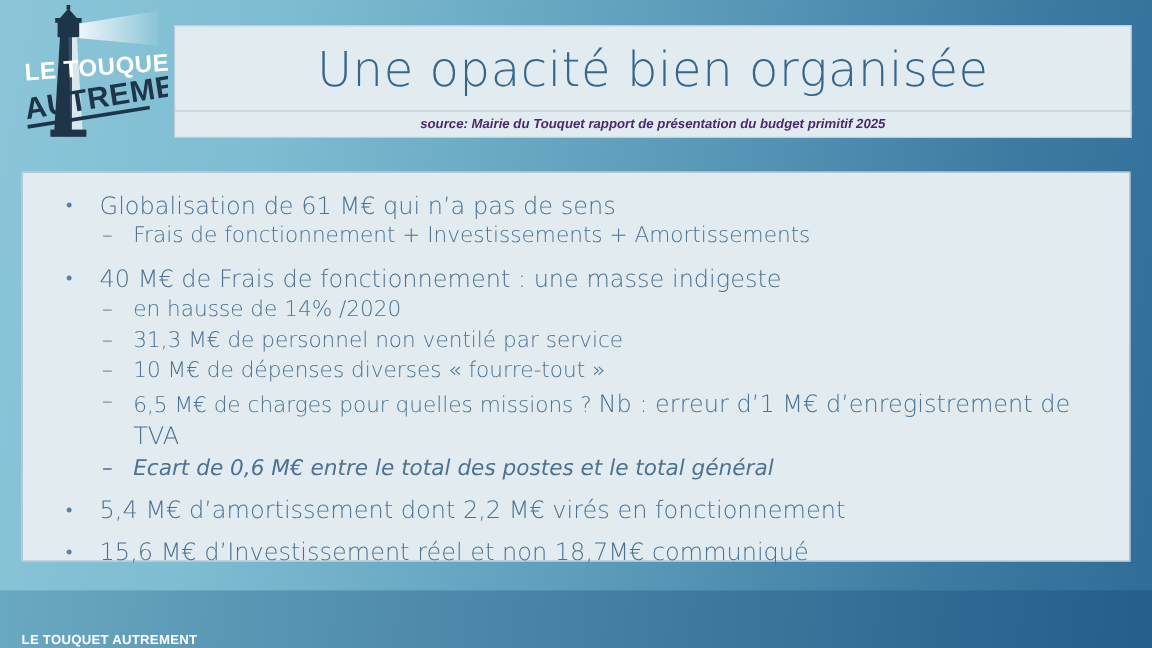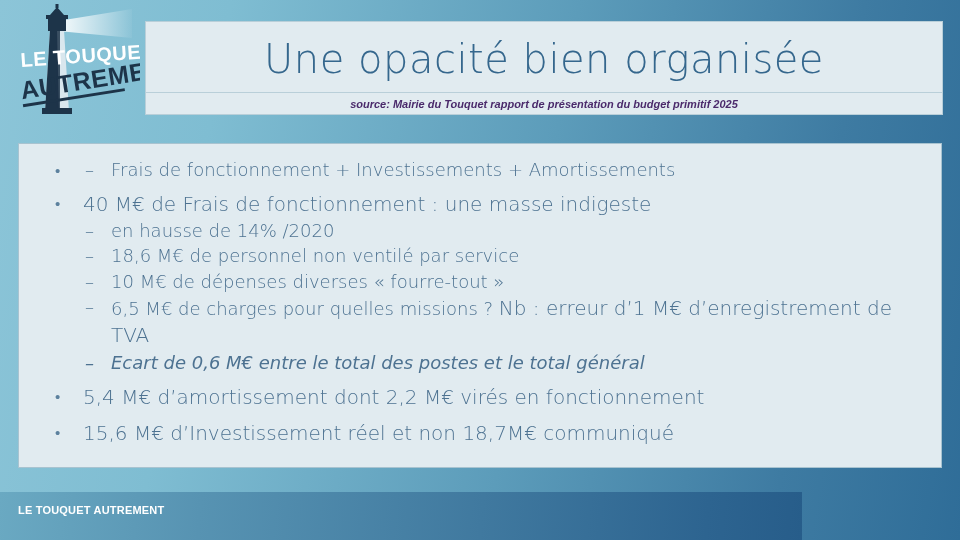--- a/index.html
+++ b/index.html
@@ -141,28 +141,28 @@
     font-size: 20px;
     font-style: normal;
     text-align: center;
   }
 
   
   .footer {
     position: absolute;
     left: 0;
     bottom: 0;
-    width: 802px;
+    width: 960px;
     height: 48px;
     background: linear-gradient(95deg, #6aa9c2 0%, #5793b2 25%, #40799f 60%, #2d6490 88%, #275d8a 100%);
     display: flex;
-    align-items: flex-start;
+    align-items: flex-end;
     justify-content: space-between;
     box-sizing: border-box;
-    padding: 12px 18px;
+    padding: 0 18px;
   }
   .footer-left, .footer-right {
     color: #ffffff;
     font-family: "Liberation Sans", sans-serif;
     font-weight: bold;
     font-size: 11px;
     letter-spacing: 0.2px;
     white-space: nowrap;
   }
   .footer-right { letter-spacing: 0.3px; }
@@ -210,39 +210,40 @@
 
   <div class="source-box">
     <div class="source-text">source:  Mairie du Touquet rapport de présentation du budget primitif 2025</div>
   </div>
 
   <div class="content-box">
     <ul class="bullets">
 
       <li class="lvl1">
         <span class="dot">•</span>
+        <span>Globalisation de 61 M€ qui n’a pas de sens</span>
         <ul class="sublist">
           <li class="lvl2">
             <span class="dash">–</span>
             <span>Frais de fonctionnement + Investissements + Amortissements</span>
           </li>
         </ul>
       </li>
 
       <li class="lvl1">
         <span class="dot">•</span>
         <span>40 M€ de Frais de fonctionnement : une masse indigeste</span>
         <ul class="sublist">
           <li class="lvl2">
             <span class="dash">–</span>
             <span>en hausse de 14% /2020</span>
           </li>
           <li class="lvl2">
             <span class="dash">–</span>
-            <span>18,6  M€ de personnel non ventilé par service</span>
+            <span>31,3  M€ de personnel non ventilé par service</span>
           </li>
           <li class="lvl2">
             <span class="dash">–</span>
             <span>10 M€ de dépenses diverses « fourre-tout »</span>
           </li>
           <li class="lvl2">
             <span class="dash">–</span>
             <span>6,5 M€ de charges pour quelles missions ? </span><span class="small-note">Nb : </span><span class="small-note it">erreur d’1 M€ d’enregistrement de TVA</span>
           </li>
           <li class="lvl2 italic">

